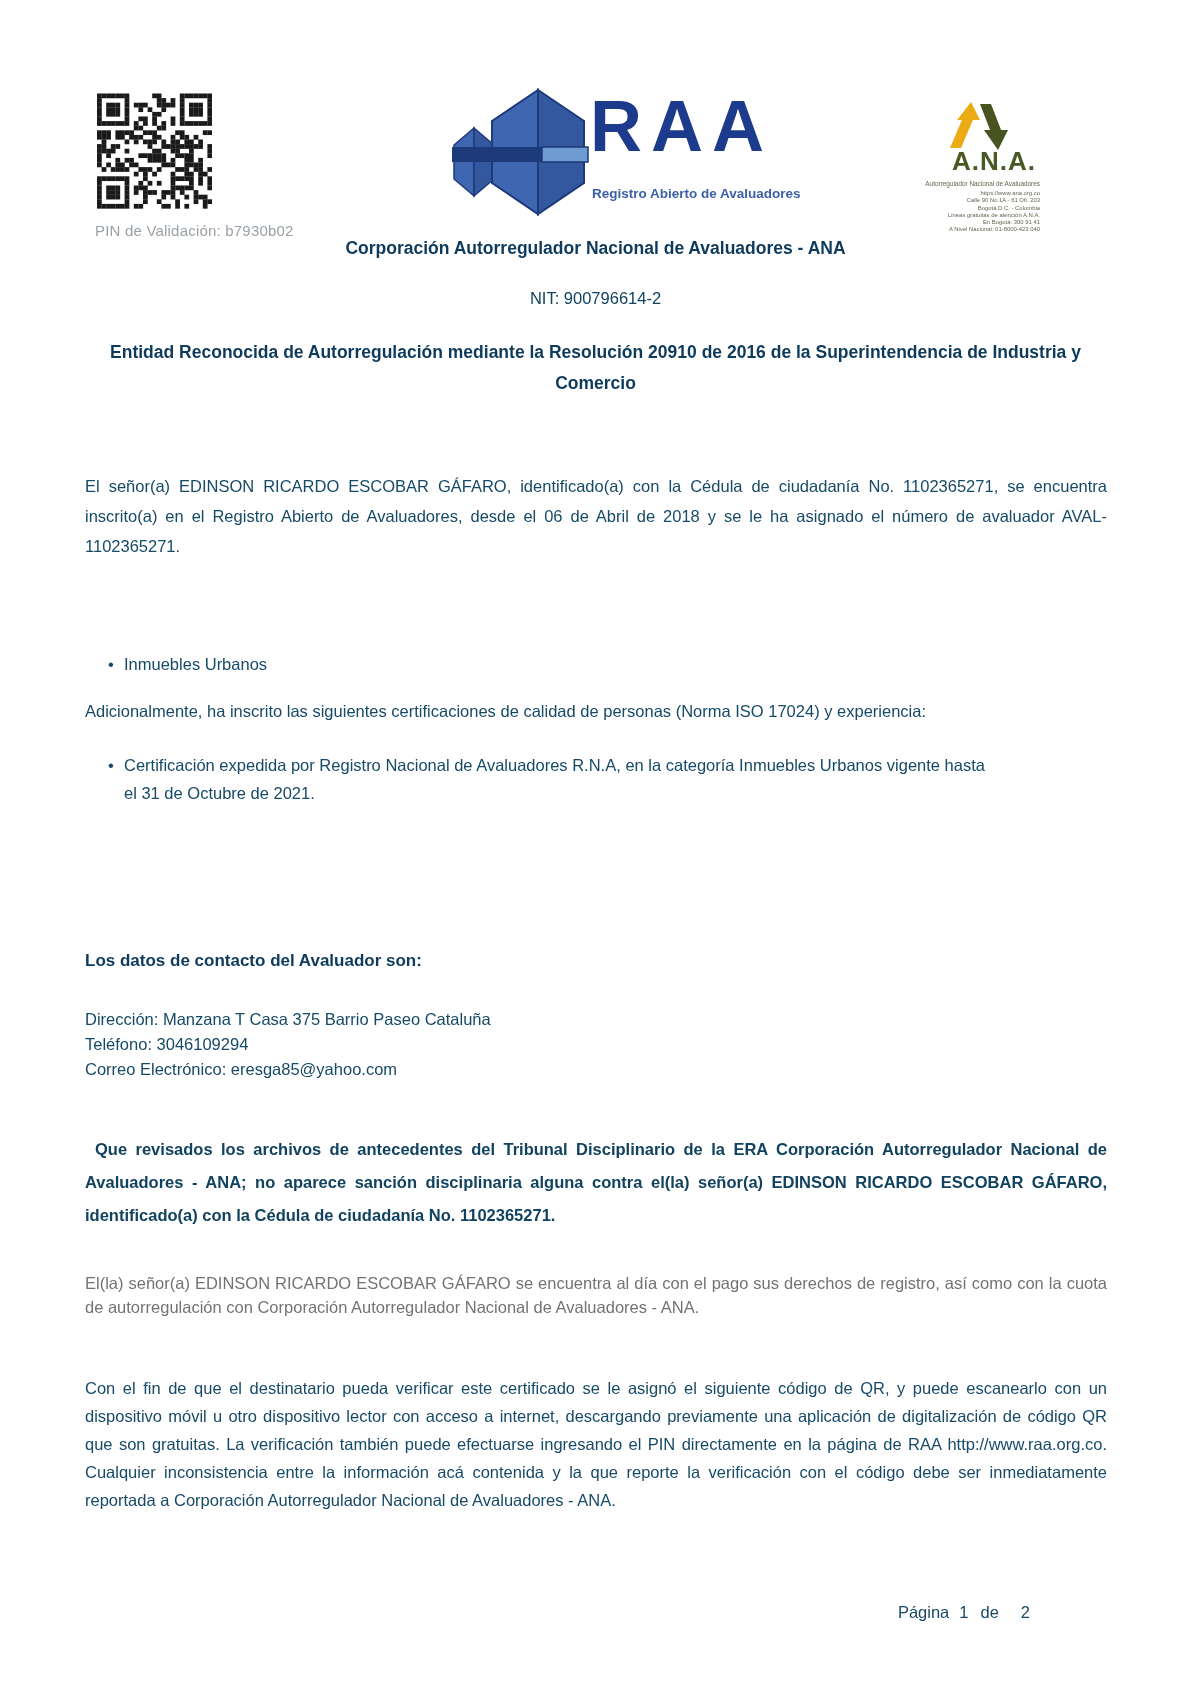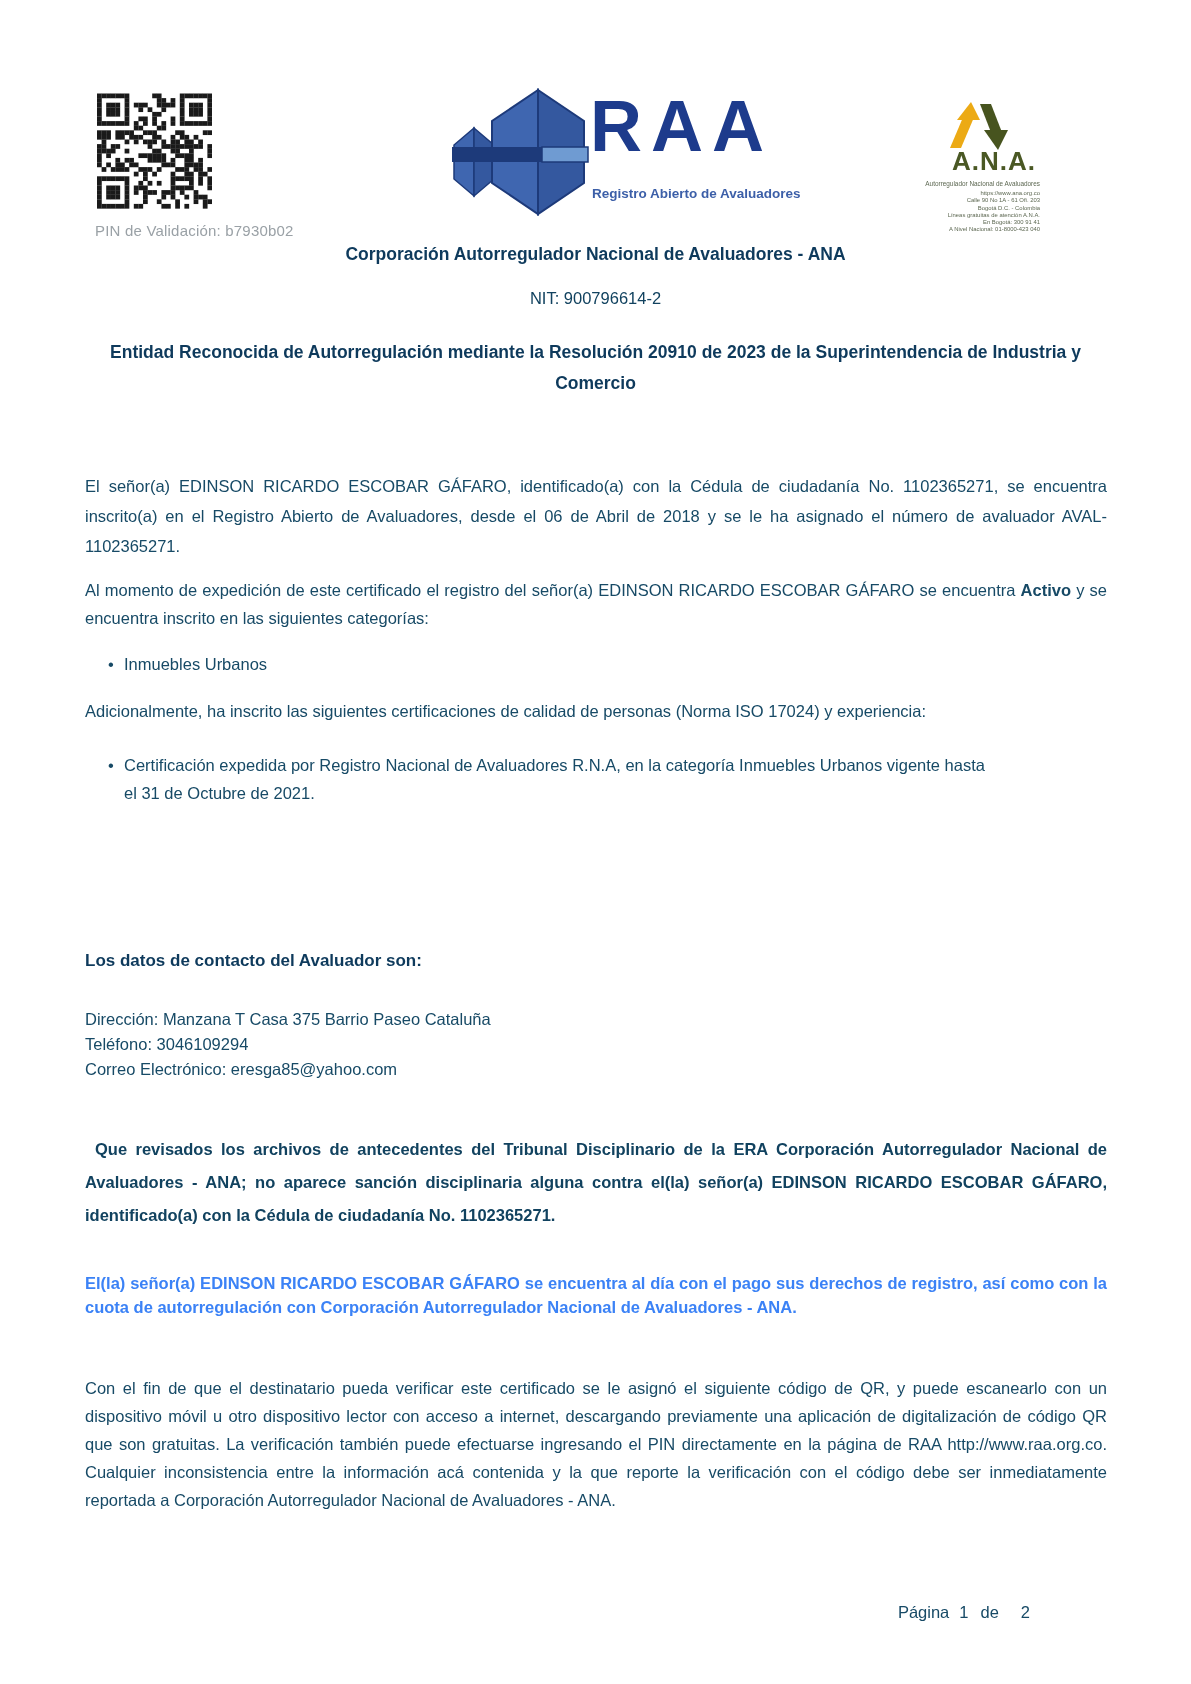--- a/index.html
+++ b/index.html
@@ -20,42 +20,42 @@
   #ana-logo{position:absolute;left:872px;top:98px;width:170px;height:142px;text-align:right;}
   #ana-arrows{position:absolute;right:28px;top:4px;width:70px;height:48px;}
   #ana-acronym{position:absolute;right:6px;top:48px;font-size:26px;font-weight:bold;color:#4a5824;
                letter-spacing:1px;}
   #ana-subtitle{position:absolute;right:2px;top:82px;font-size:6.4px;color:#5d6852;white-space:nowrap;}
   #ana-contact{position:absolute;right:2px;top:92px;font-size:5.9px;line-height:7.3px;color:#5d6852;}
   #ana-contact div{white-space:nowrap;}
 
   
   .center-line{position:absolute;left:0;width:1191px;text-align:center;}
-  #org-title{top:244px;font-size:17.5px;font-weight:bold;color:#0e3a5c;}
+  #org-title{top:238px;font-size:17.5px;font-weight:bold;color:#0e3a5c;}
   #nit-line{top:289px;font-size:16.5px;color:#11425f;}
   #recognition{position:absolute;left:95px;top:337px;width:1001px;text-align:center;
                font-size:17.5px;font-weight:bold;color:#0e3a5c;line-height:31px;}
 
   
   .para{position:absolute;left:85px;width:1022px;font-size:16.5px;color:#174a66;}
   .just{text-align:justify;}
   #p-registration{top:471px;line-height:30px;}
   #p-status{top:576px;line-height:28px;}
   .bullet-item{position:absolute;left:108px;width:880px;display:flex;font-size:16.5px;
                color:#174a66;line-height:28px;}
   .bullet-dot{width:16px;flex:0 0 16px;}
   .bullet-text{flex:1;}
   #bullet-category{top:650px;}
   #p-cert-intro{top:697px;line-height:28px;}
   #bullet-cert{top:751px;}
   #p-nota{top:851px;line-height:24px;}
   #contact-heading{position:absolute;left:85px;top:951px;font-size:17px;font-weight:bold;color:#0e3a5c;}
   #contact-lines{position:absolute;left:85px;top:1007px;font-size:16.5px;color:#174a66;line-height:25px;}
   #p-disciplinary{top:1133px;line-height:33px;font-weight:bold;color:#11425f;text-indent:10px;}
-  #p-payment{top:1271px;line-height:24px;font-weight:bold;color:#3b82f6;}
+  #p-payment{top:1271px;line-height:24px;font-weight:normal;color:#737373;}
   #p-qrinfo{top:1374px;line-height:28px;}
 
   
   #footer-page{position:absolute;left:850px;top:1603px;width:180px;font-size:16.5px;color:#174a66;text-align:right;}
   #footer-page .fp-num{margin-left:10px;}
   #footer-page .fp-sep{margin-left:12px;}
   #footer-page .fp-total{margin-left:22px;}
 </style>
 </head>
 <body>
@@ -407,25 +407,24 @@
       <div>Calle 90 No 1A - 61 Ofi. 203</div>
       <div>Bogotá D.C. - Colombia</div>
       <div>Líneas gratuitas de atención A.N.A.</div>
       <div>En Bogotá: 300 91 41</div>
       <div>A Nivel Nacional: 01-8000-423 040</div>
     </div>
   </div>
 
   <div id="org-title" class="center-line">Corporación Autorregulador Nacional de Avaluadores - ANA</div>
   <div id="nit-line" class="center-line">NIT: 900796614-2</div>
-  <div id="recognition">Entidad Reconocida de Autorregulación mediante la Resolución 20910 de 2023 de la Superintendencia de Industria y Comercio</div>
+  <div id="recognition">Entidad Reconocida de Autorregulación mediante la Resolución 20910 de 2016 de la Superintendencia de Industria y Comercio</div>
 
   <div id="p-registration" class="para just">El señor(a) EDINSON RICARDO ESCOBAR GÁFARO, identificado(a) con la Cédula de ciudadanía No. 1102365271, se encuentra inscrito(a) en el Registro Abierto de Avaluadores, desde el 06 de Abril de 2018 y se le ha asignado el número de avaluador AVAL-1102365271.</div>
 
-  <div id="p-status" class="para just"><span>Al momento de expedición de este certificado el registro del señor(a) EDINSON RICARDO ESCOBAR GÁFARO se encuentra </span><b>Activo</b><span> y se encuentra inscrito en las siguientes categorías:</span></div>
 
   <div id="bullet-category" class="bullet-item">
     <span class="bullet-dot">•</span>
     <span class="bullet-text">Inmuebles Urbanos</span>
   </div>
 
   <div id="p-cert-intro" class="para">Adicionalmente, ha inscrito las siguientes certificaciones de calidad de personas (Norma ISO 17024) y experiencia:</div>
 
   <div id="bullet-cert" class="bullet-item">
     <span class="bullet-dot">•</span>

